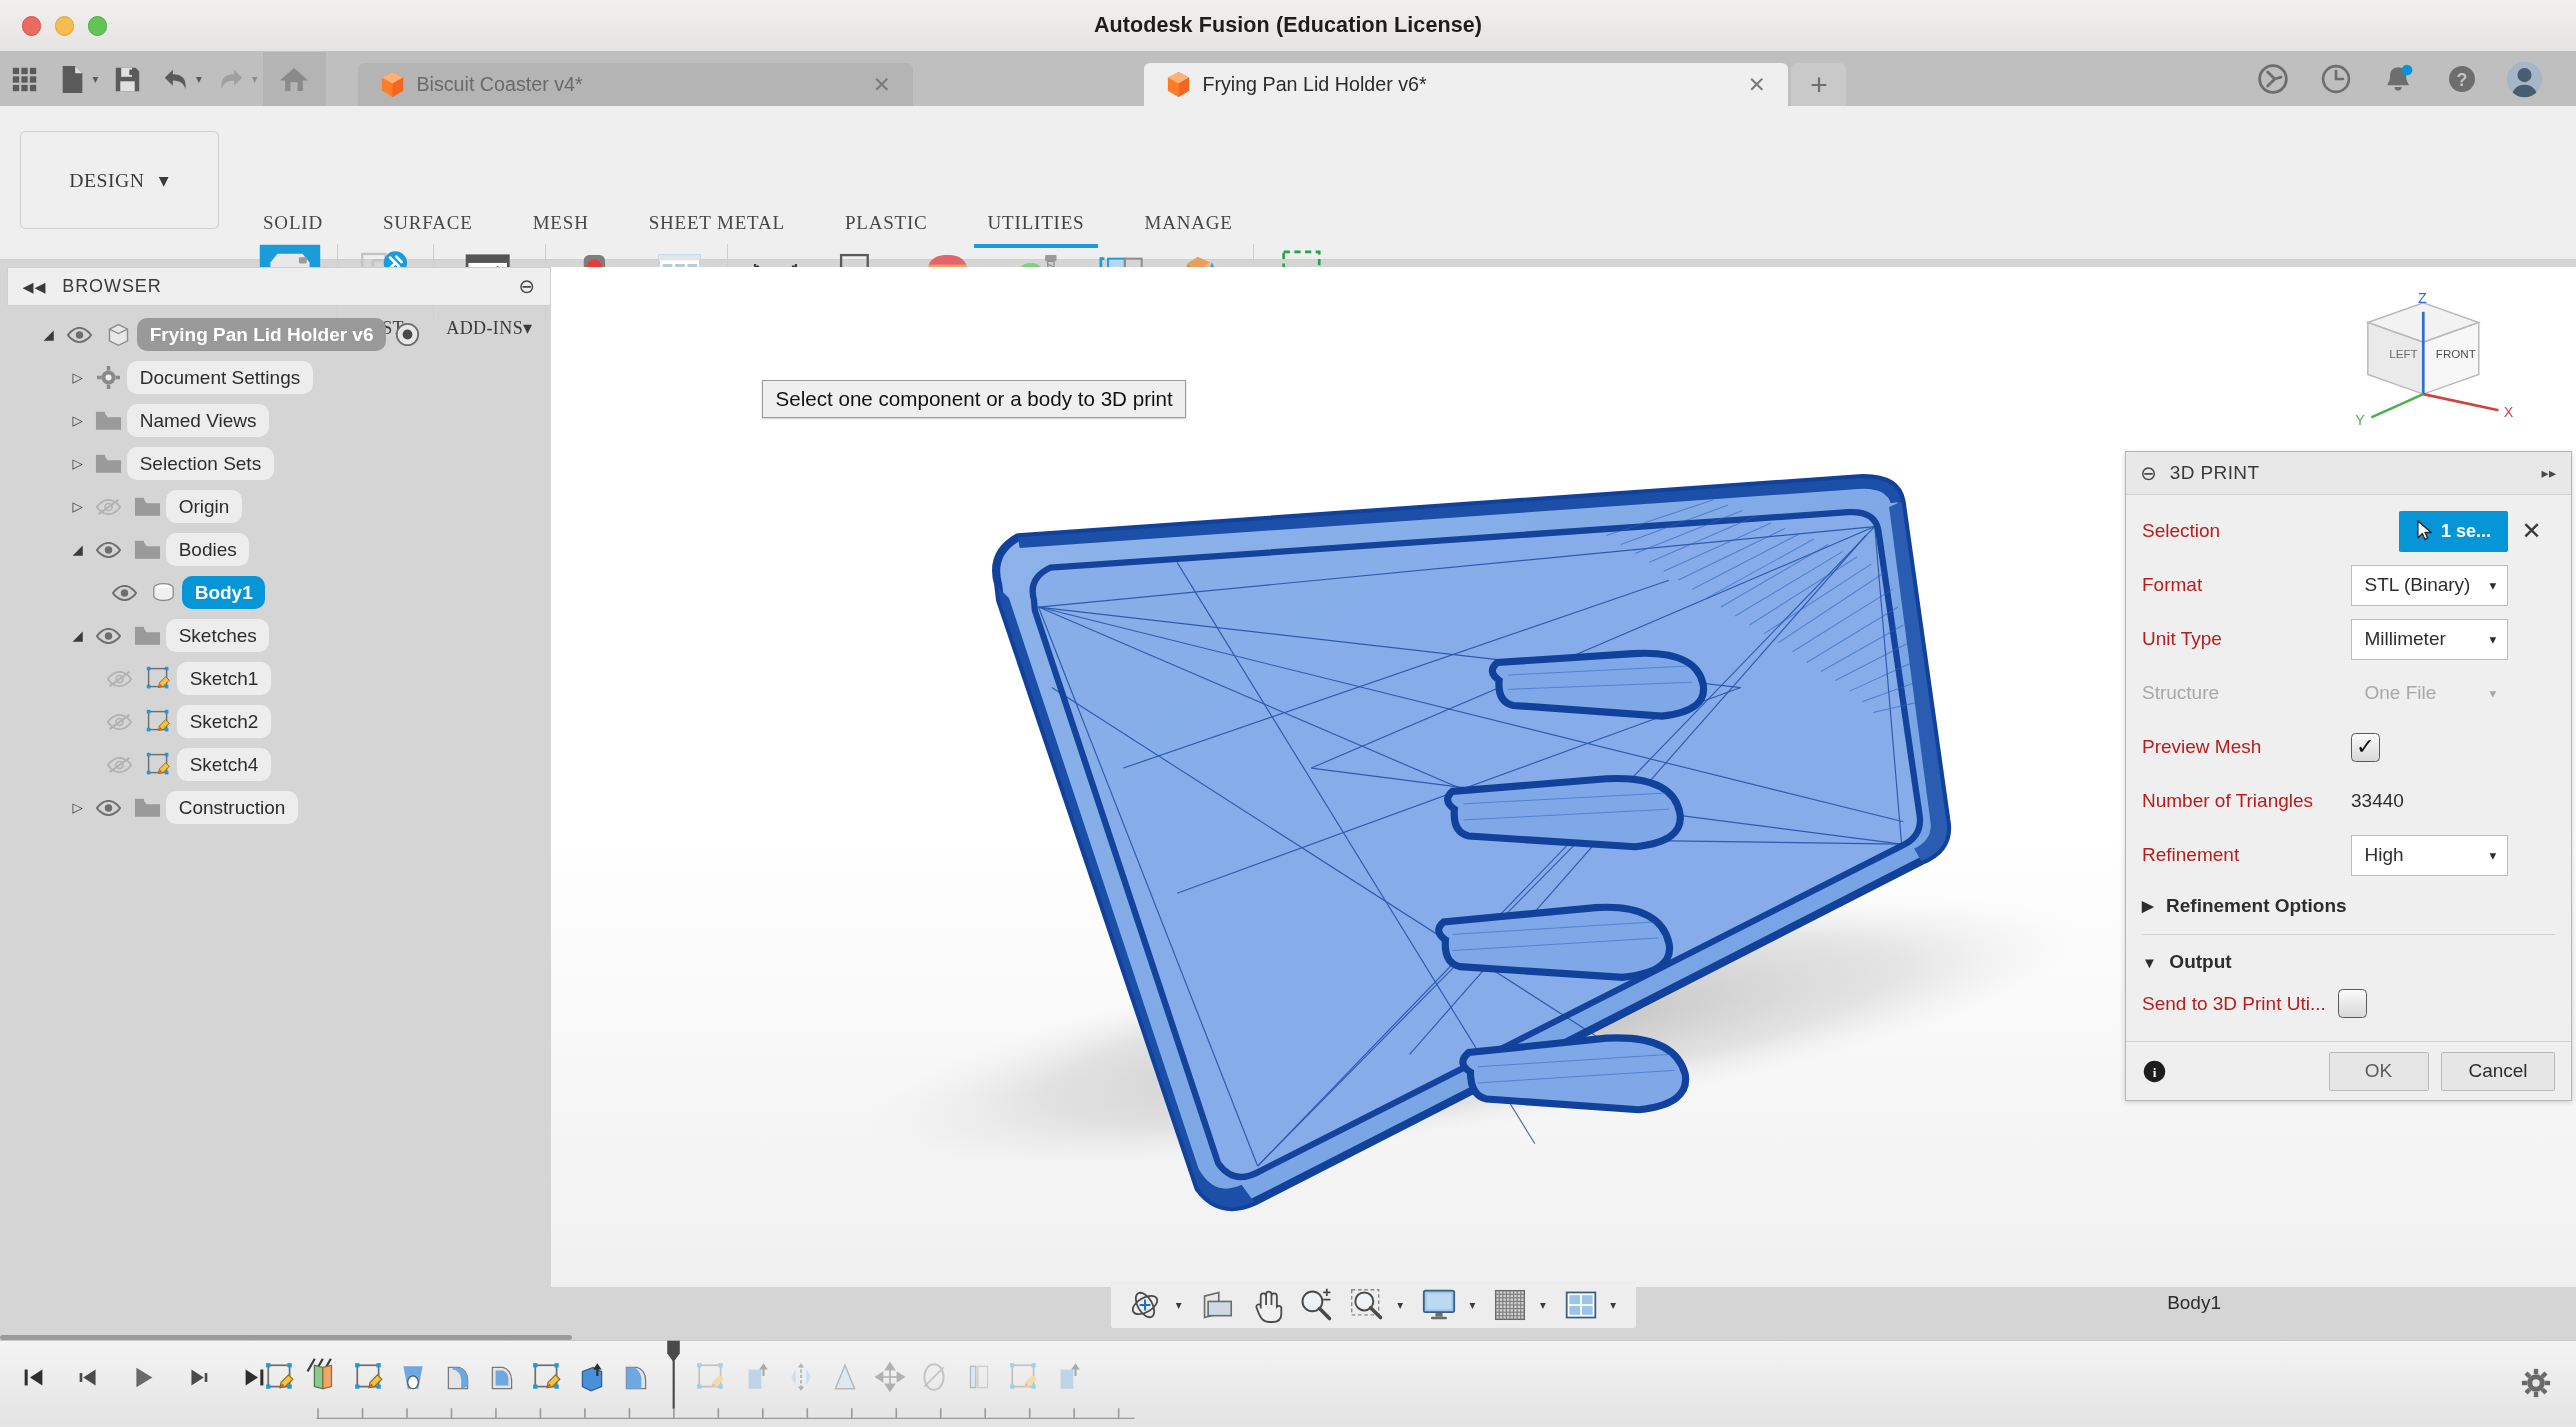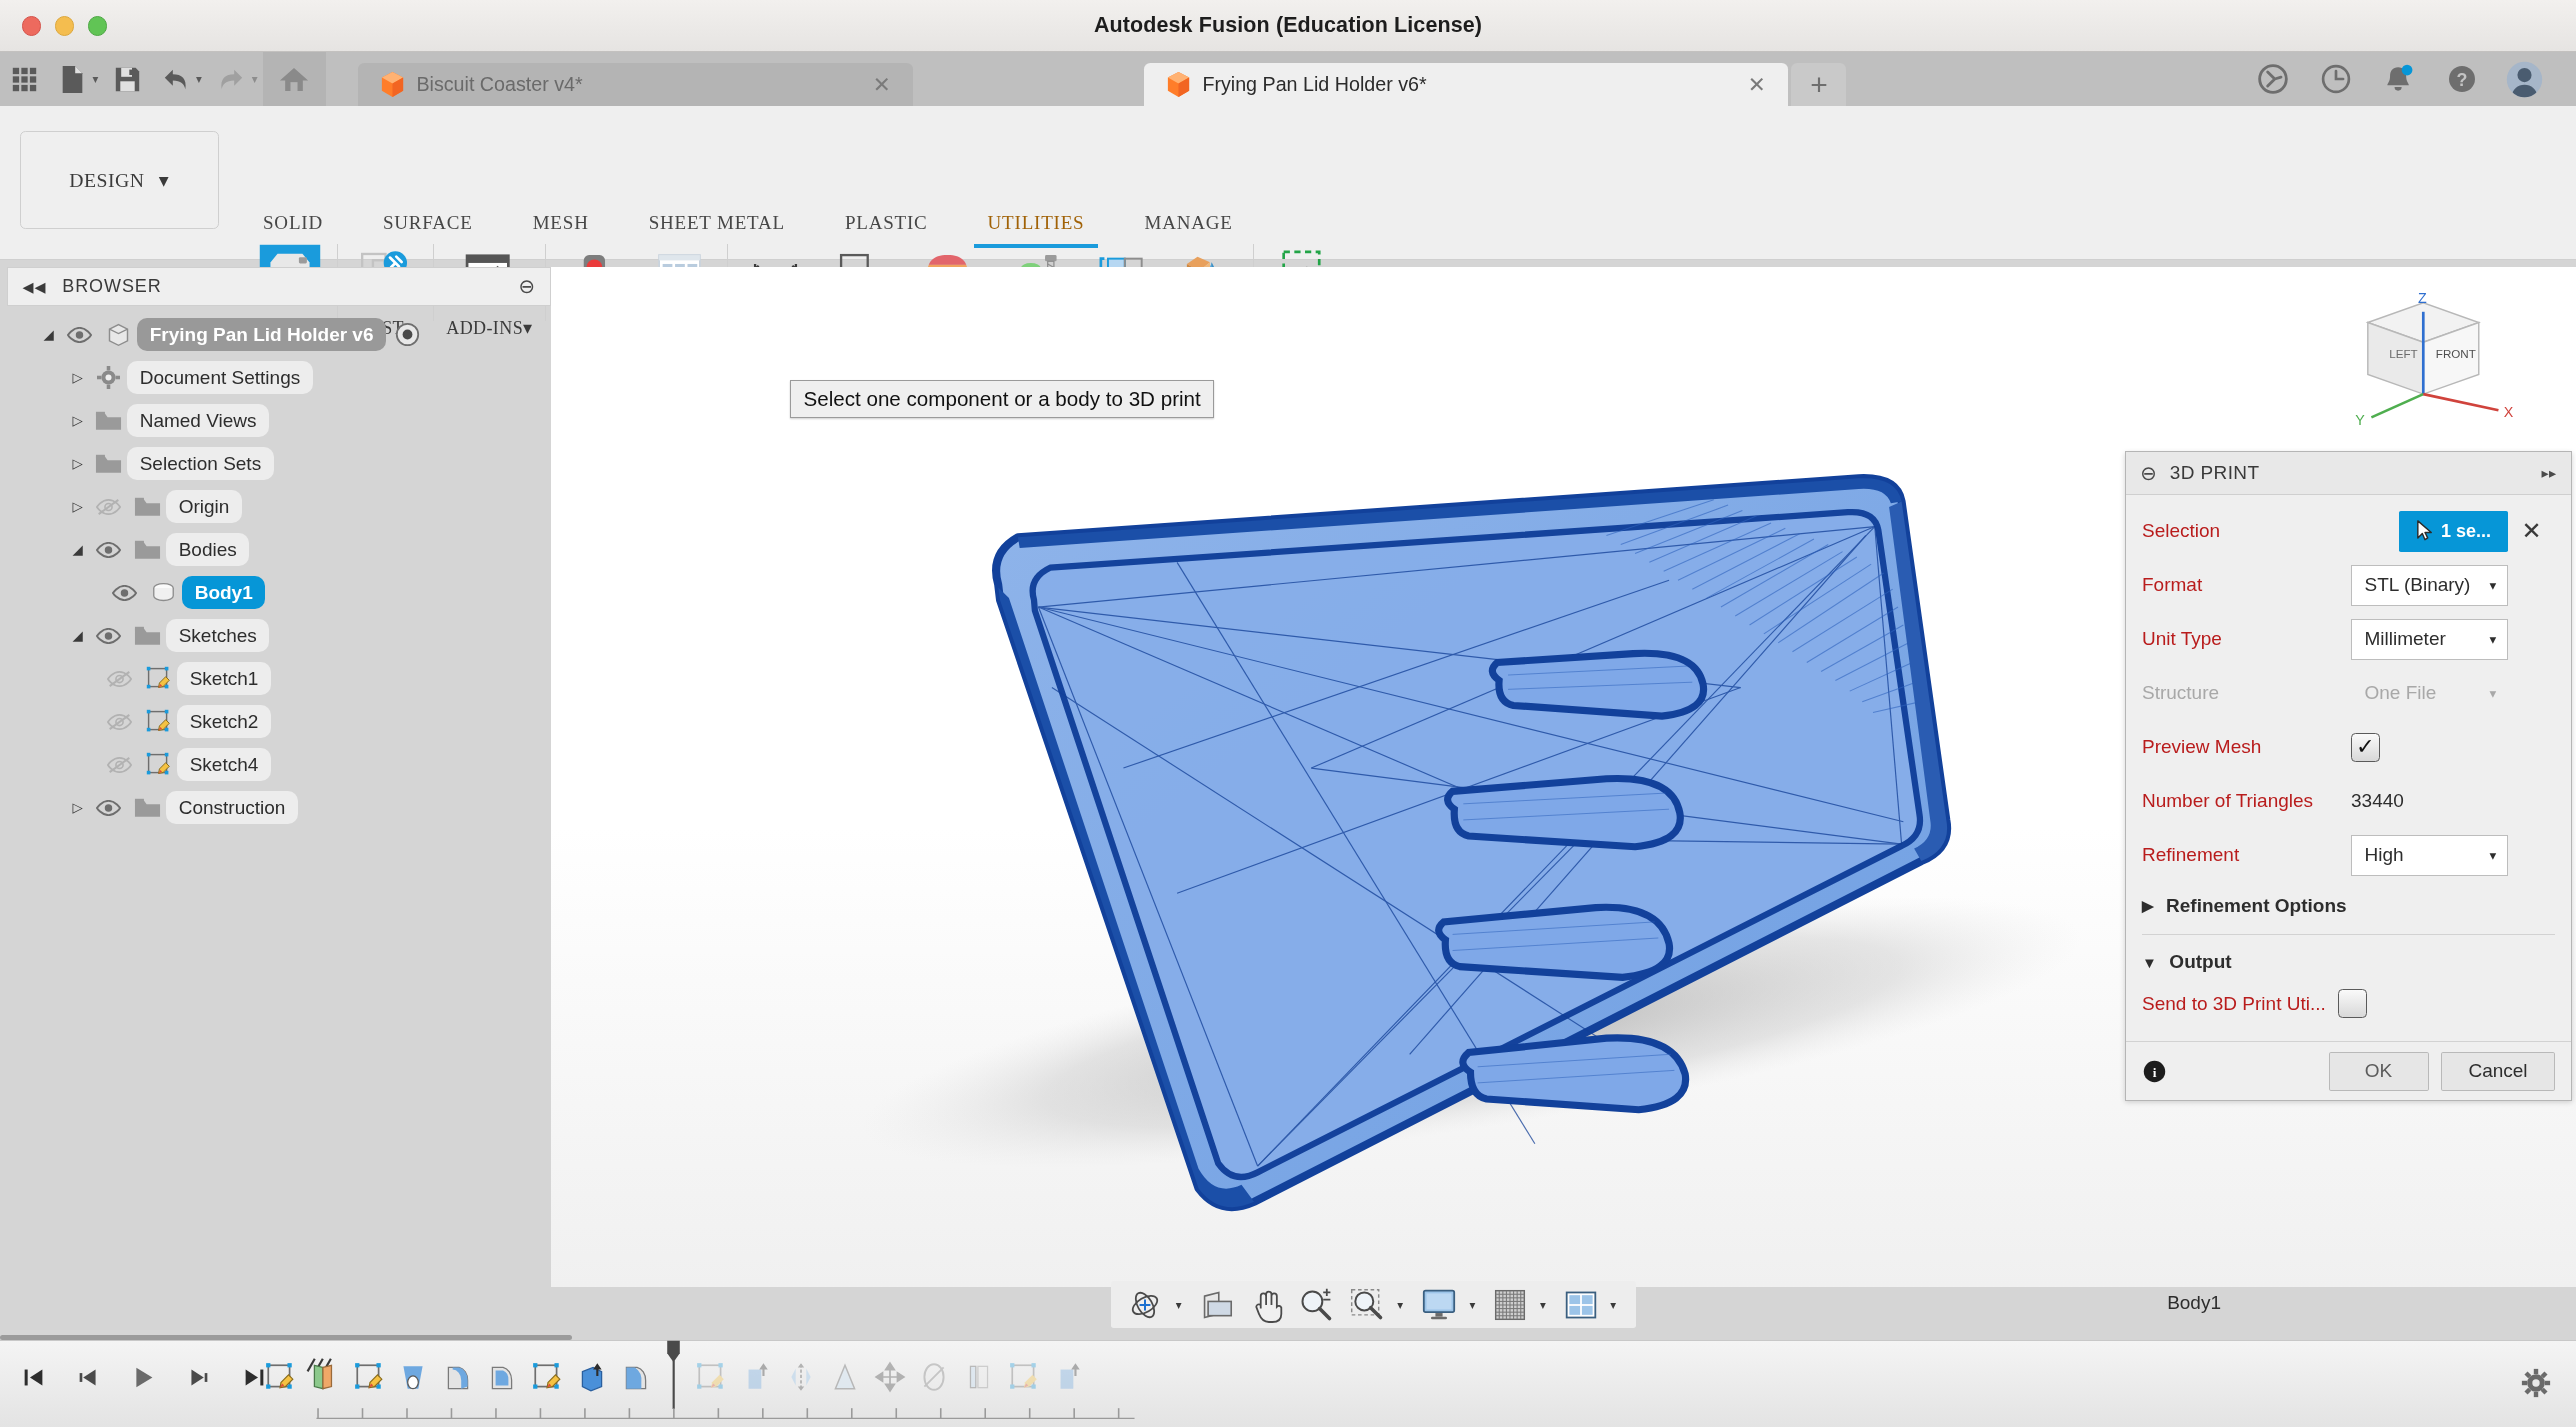--- a/index.html
+++ b/index.html
@@ -78,21 +78,21 @@
     display:flex; align-items:center; justify-content:center; gap:14.3px;
   }
   .wslabel{ font-size:19.7px; color:#3a3a3a; letter-spacing:0.5px;}
   .tabrow{
     position:absolute; left:233px; top:106px; display:flex; align-items:flex-end;
   }
   .rtab{
     font-size:19px; color:#474747; letter-spacing:0.8px;
     padding:0 30px 14.3px 30px; position:relative;
   }
-  .rtab.sel{ color:#a16207; }
+  .rtab.sel{ color:#404040; }
   .rtab.sel::after{
     content:''; position:absolute; left:16px; right:16px; bottom:0; height:4.5px; background:#1a9bdc;
   }
   .panelrow{
     position:absolute; left:242px; top:134px; display:flex; align-items:flex-start; height:109px;
   }
   .pgroup{ display:flex; flex-direction:column; align-items:center; position:relative; padding:0 12.5px;}
   .picons{ display:flex; align-items:flex-end; gap:16px; height:70px; }
   .pitem{ width:55px; height:55px; display:flex;align-items:center;justify-content:center; }
   .pitem.big{ width:70px; height:70px;}
@@ -133,21 +133,21 @@
   
   .canvas{
     position:absolute; left:551px; top:267px; width:2025px; height:1020px;
     background:linear-gradient(#ffffff 0%, #ffffff 55%, #f0f0f0 100%);
     overflow:hidden;
   }
   .tooltip{
     position:absolute; left:1395px; top:377px; height:38px;
     background:#efefef; border:0.9px solid #9a9a9a;
     display:flex; align-items:center; padding:0 12.5px;
-    font-size:20.6px; color:#111; z-index:40; box-shadow:0 0.9px 1.8px rgba(0,0,0,.2);margin-left:28px;
+    font-size:20.6px; color:#111; z-index:40; box-shadow:0 0.9px 1.8px rgba(0,0,0,.2);
   }
   .viewcube{ position:absolute; right:47px; top:9px; width:215px; height:170px; }
 
   
   .navbar{
     position:absolute; left:1111px; top:1281px; height:47px;
     background:#ededed; border-radius:2.7px;
     display:flex; align-items:center; padding:0 12.5px; gap:7.2px;
   }
   .navitem{ height:41px; display:flex; align-items:center; justify-content:center; padding:0 3.6px;}

